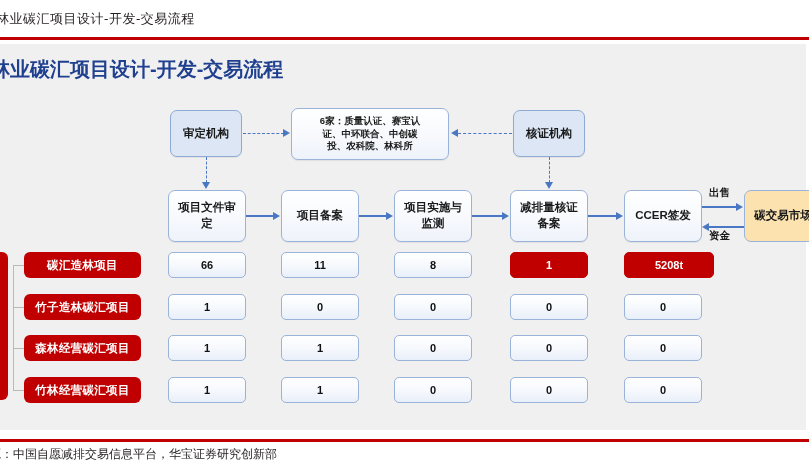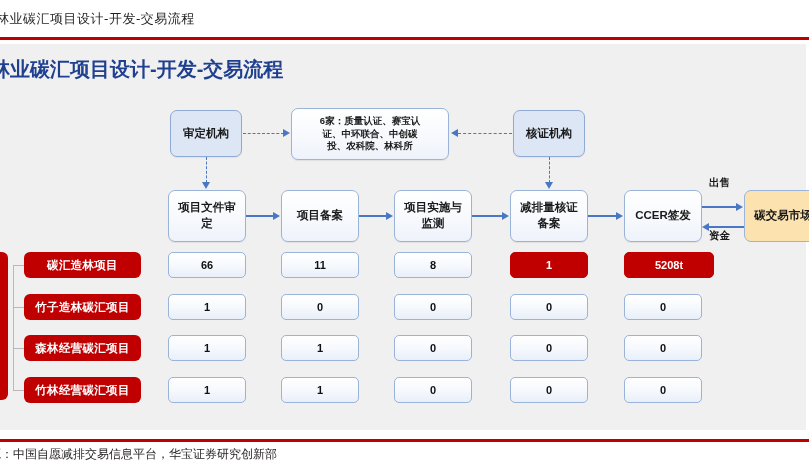--- a/index.html
+++ b/index.html
@@ -171,21 +171,21 @@
 <div class="arrow arrow-r" style="left:386px;top:211.5px;"></div>
 
 <div class="ln ln-h" style="left:472px;top:215px;width:31px;"></div>
 <div class="arrow arrow-r" style="left:502px;top:211.5px;"></div>
 
 <div class="ln ln-h" style="left:588px;top:215px;width:29px;"></div>
 <div class="arrow arrow-r" style="left:616px;top:211.5px;"></div>
 
 <div class="ln ln-h" style="left:702px;top:206px;width:35px;"></div>
 <div class="arrow arrow-r" style="left:736px;top:202.5px;"></div>
-<div class="flow-label" style="left:709px;top:176px;">出售</div>
+<div class="flow-label" style="left:709px;top:186px;">出售</div>
 
 <div class="ln ln-h" style="left:709px;top:226px;width:35px;"></div>
 <div class="arrow arrow-l" style="left:702px;top:222.5px;"></div>
 <div class="flow-label" style="left:709px;top:229px;">资金</div>
 
 <div class="cat-stub" style="left:-6px;top:252px;width:14px;height:148px;"></div>
 
 <div class="ln ln-v ln-gray" style="left:13px;top:265px;height:125px;width:1.4px;"></div>
 <div class="ln ln-h ln-gray" style="left:13px;top:265px;width:11px;height:1.4px;"></div>
 <div class="ln ln-h ln-gray" style="left:13px;top:307px;width:11px;height:1.4px;"></div>

